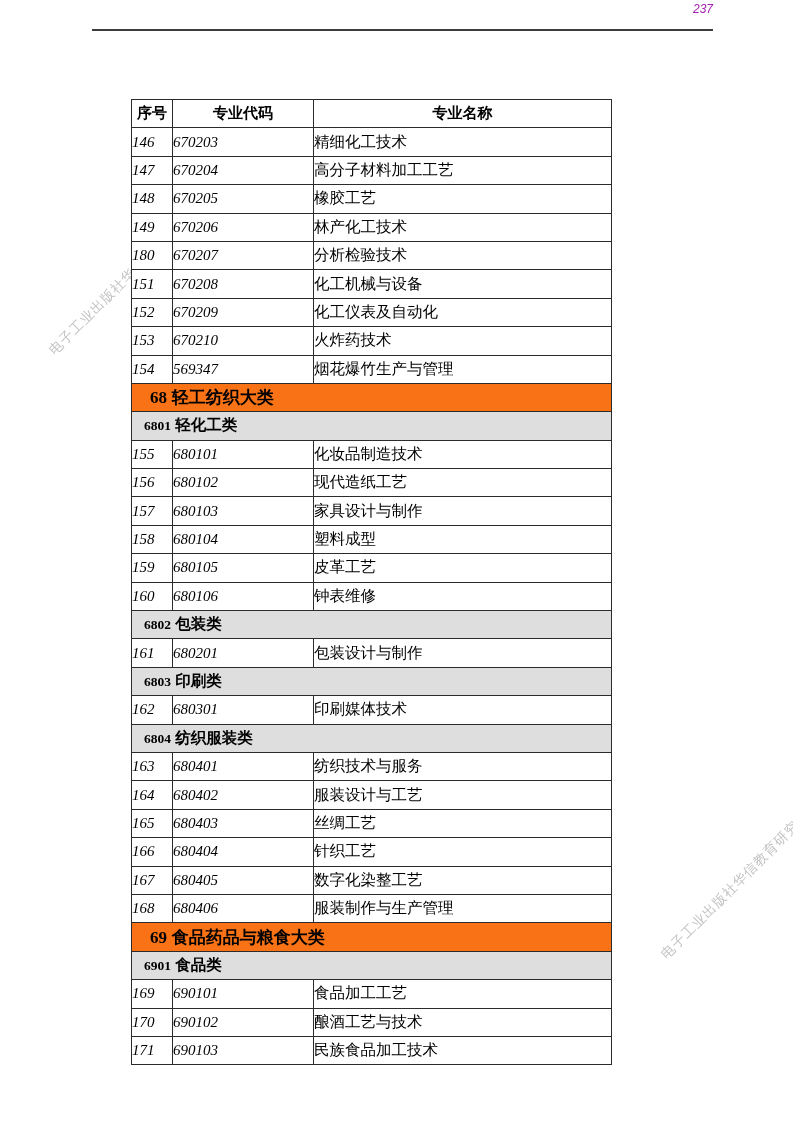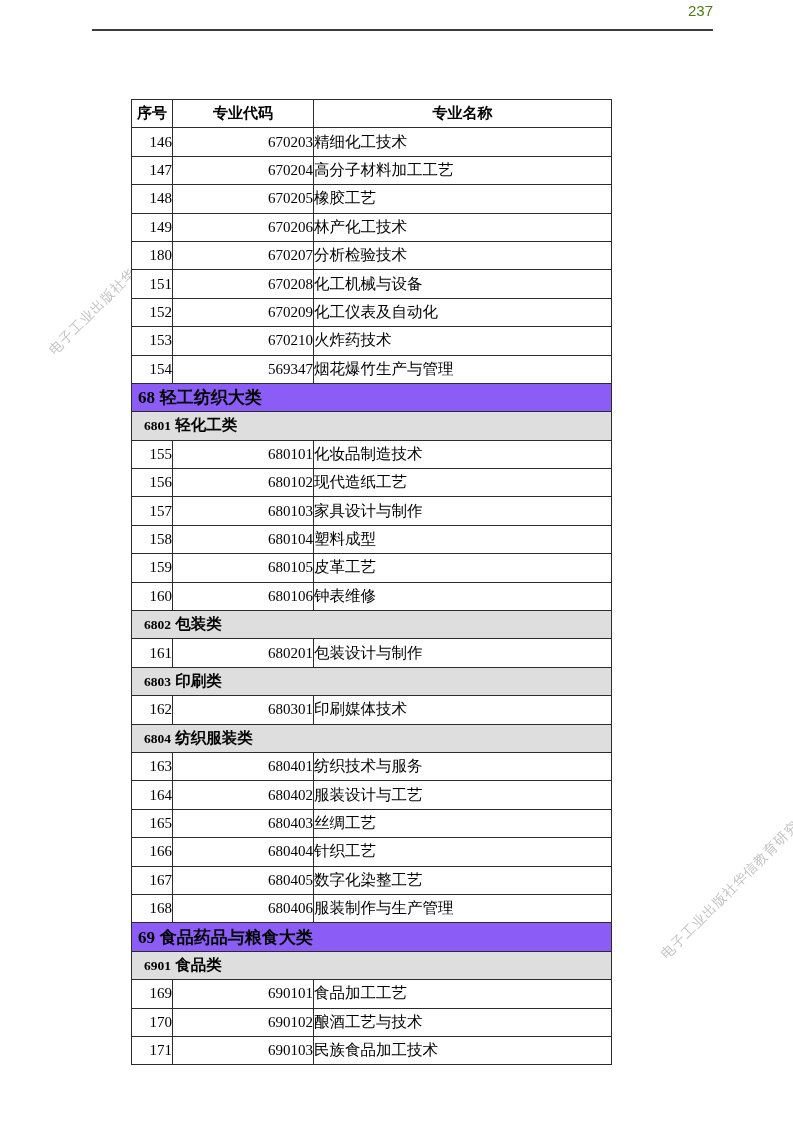--- a/index.html
+++ b/index.html
@@ -12,24 +12,25 @@
     position: relative;
     width: 793px;
     height: 1122px;
     background: #ffffff;
     overflow: hidden;
   }
   .page-number {
     position: absolute;
     top: 2px;
     right: 80px;
-    font-size: 15px;
-    color: #4d7c0f;
+    font-size: 12px;
+    color: #a21caf;
     font-family: "Liberation Sans", sans-serif;
     z-index: 3;
+    font-style: italic;
   }
   .header-rule {
     position: absolute;
     left: 92px;
     top: 29px;
     width: 621px;
     height: 2px;
     background: #3d3d3d;
     z-index: 3;
   }
@@ -73,34 +74,35 @@
   }
   table.majors { border: 1.5px solid #2b2b2b; }
   table.majors th {
     font-weight: bold;
     font-size: 15px;
     text-align: center;
     background: #ffffff;
     font-family: "Liberation Sans", sans-serif;
   }
   td.no, td.code {
-    text-align: right;
+    text-align: left;
     font-family: "Liberation Serif", serif;
     font-size: 15px;
+    font-style: italic;
   }
   td.name {
     text-align: left;
     padding-left: 2px;
     font-size: 15.5px;
     font-family: "Liberation Sans", sans-serif;
   }
   tr.section-row td {
-    background: #8b5cf6;
+    background: #f97316;
     text-align: left;
-    padding-left: 6px;
+    padding-left: 18px;
     font-weight: bold;
   }
   tr.subsection-row td {
     background: #dedede;
     text-align: left;
     padding-left: 12px;
     font-weight: bold;
   }
   tr.section-row .sec-num {
     font-family: "Liberation Serif", serif;

